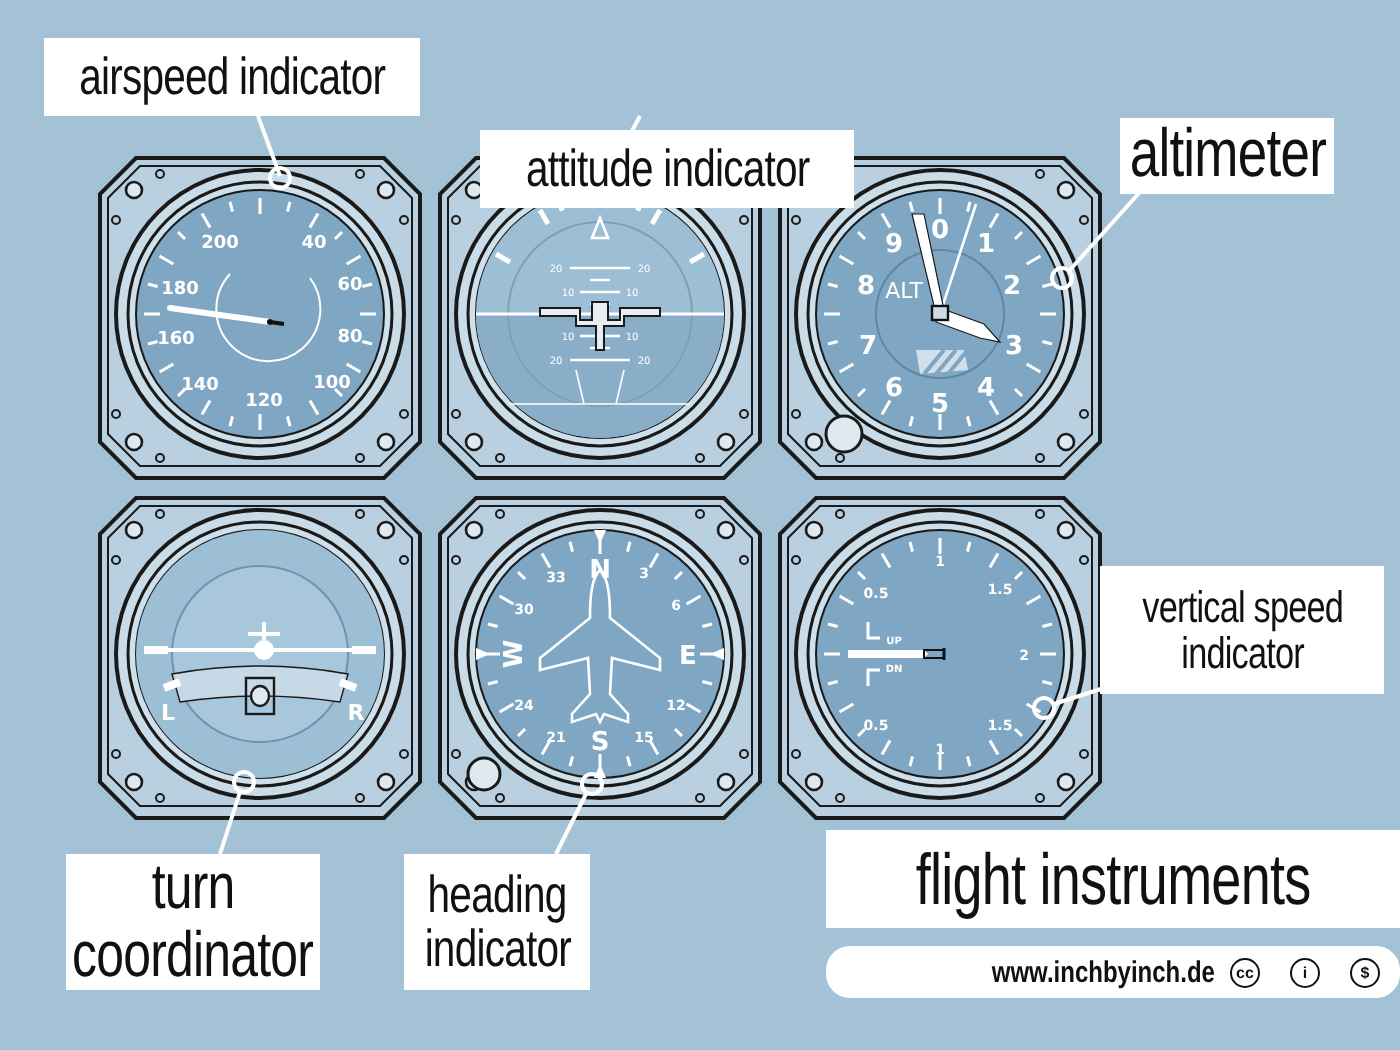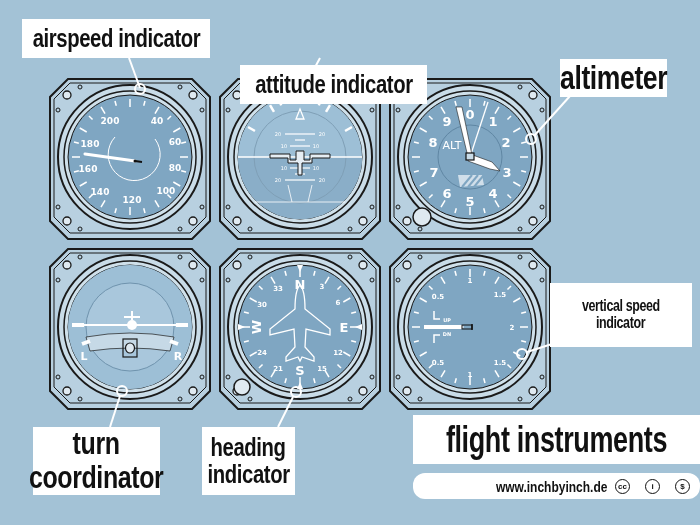--- a/index.html
+++ b/index.html
@@ -6,21 +6,21 @@
   body {
     width: 700px; height: 525px; overflow: hidden;
     background: #a3c2d6;
     position: relative;
     font-family: "Liberation Sans", "DejaVu Sans", sans-serif;
   }
   .stage { position: absolute; left: 0; top: 0; width: 700px; height: 525px; }
   .label {
     position: absolute; background: #ffffff; color: #111;
     font-family: "Liberation Sans", "DejaVu Sans", sans-serif;
-    font-weight: bold; text-align: right;
+    font-weight: normal; text-align: right;
     letter-spacing: -0.5px;
     display: flex; flex-direction: column; justify-content: center; align-items: center;
     line-height: 1.05;
   }
   .label span { display: block; transform: scaleX(0.78); white-space: nowrap; }
   .title-box span { transform: scaleX(0.75); }
   .url-row { position: absolute; display: flex; align-items: center; justify-content: flex-end; gap: 8px; padding-right: 10px; box-sizing: border-box; background: #fff; border-radius: 12px; }
   .url-row .url { font-weight: bold; font-size: 15px; color: #111; transform: scaleX(0.8); transform-origin: right center; white-space: nowrap; }
   .cc { display: flex; gap: 15px; }
   .cc span { width: 15px; height: 15px; border: 1.6px solid #111; border-radius: 50%; font-size: 8px; font-weight: bold; display:flex; align-items:center; justify-content:center; box-sizing: border-box; color:#111; }
@@ -269,21 +269,21 @@
 
 <div class="label" style="left:22px;top:19px;width:188px;height:39px;font-size:26px;">
   <span>airspeed indicator</span>
 </div>
 <div class="label" style="left:240px;top:19px;width:187px;height:39px;font-size:26px;margin-top:46px;">
   <span>attitude indicator</span>
 </div>
 <div class="label" style="left:560px;top:59px;width:107px;height:38px;font-size:34px;">
   <span>altimeter</span>
 </div>
-<div class="label" style="left:550px;top:283px;width:142px;height:64px;font-size:16px;">
+<div class="label" style="left:550px;top:283px;width:142px;height:64px;font-size:22px;">
   <span>vertical speed</span>
   <span>indicator</span>
 </div>
 <div class="label" style="left:33px;top:427px;width:127px;height:68px;font-size:32px;">
   <span>turn</span>
   <span>coordinator</span>
 </div>
 <div class="label" style="left:202px;top:427px;width:93px;height:68px;font-size:26px;">
   <span>heading</span>
   <span>indicator</span>

